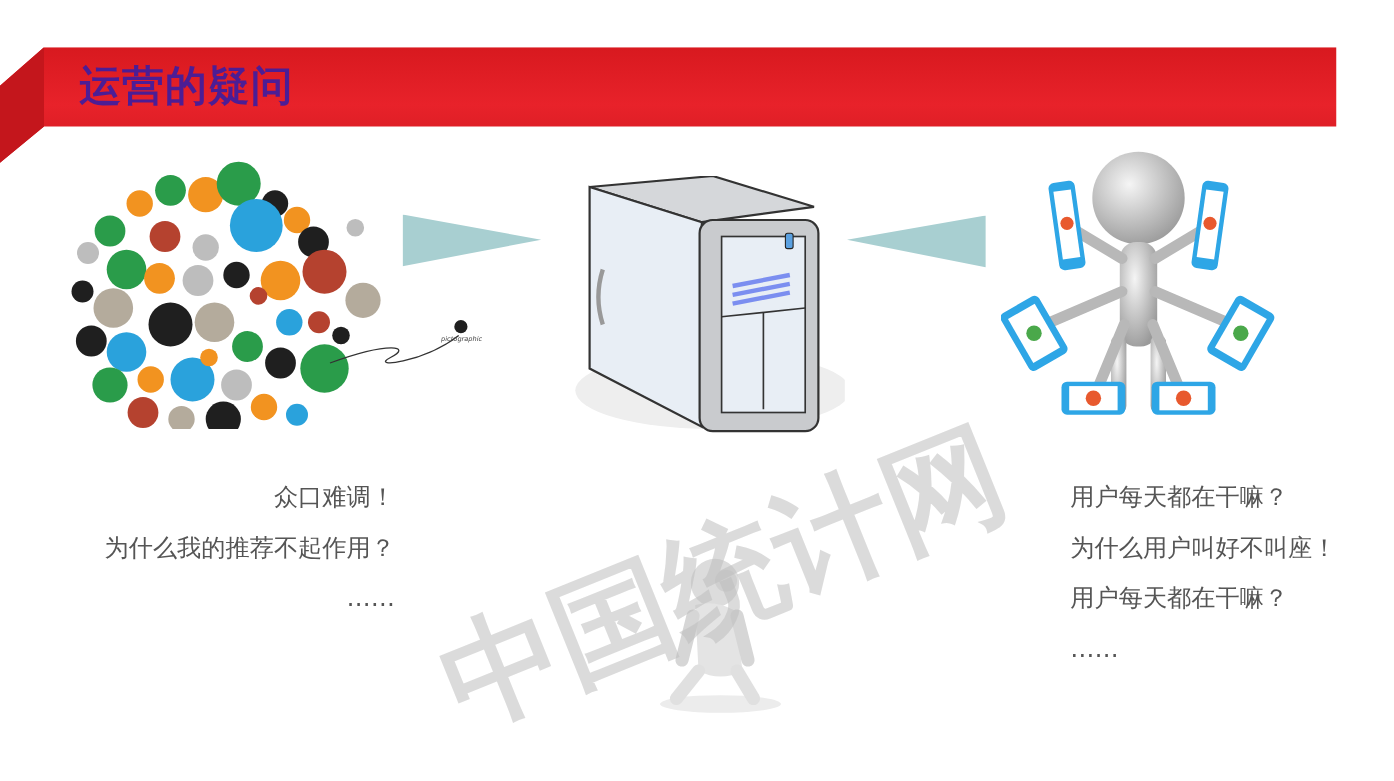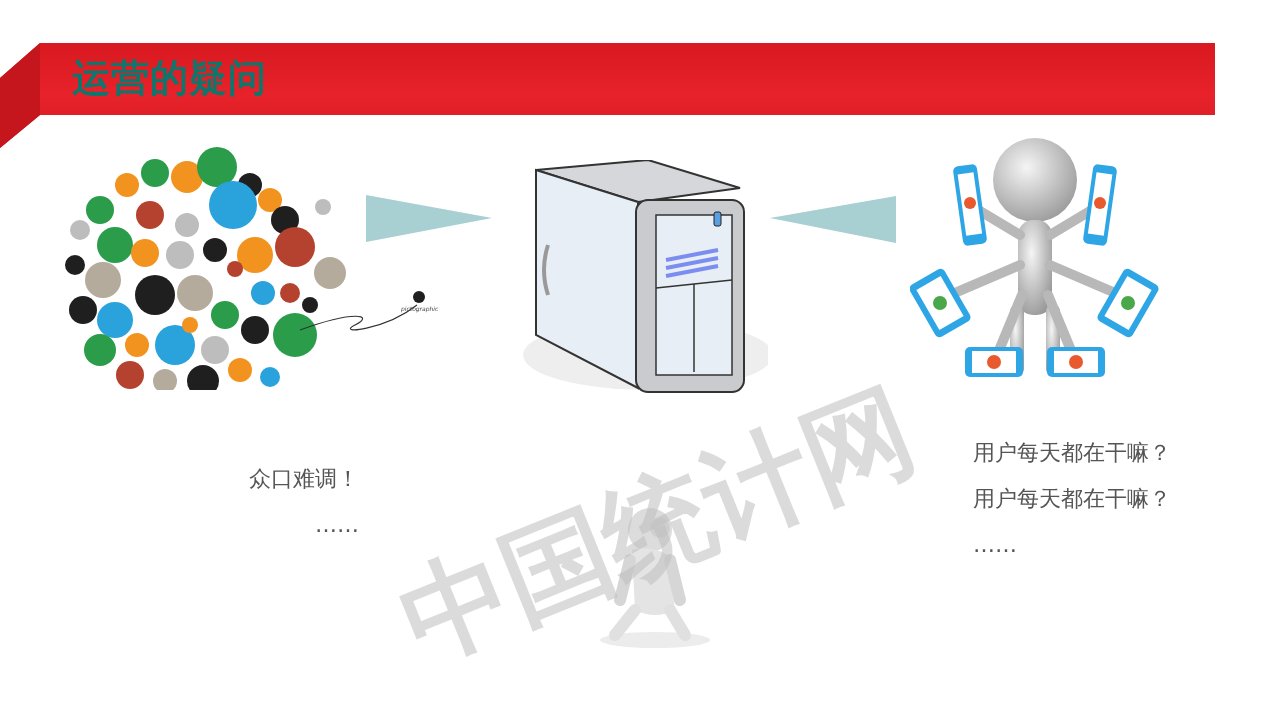--- a/index.html
+++ b/index.html
@@ -7,31 +7,31 @@
     width:1267px; height:710px; position:relative; overflow:hidden;
     background:#ffffff;
     font-family: "DejaVu Sans", "Liberation Sans", sans-serif;
   }
   .banner {
     position:absolute; left:0; top:43px; width:1215px; height:72px;
   }
   .banner svg { position:absolute; left:0; top:0; }
   .title {
     position:absolute; left:72px; top:50px; height:56px;
-    color:#0f766e; font-size:38px; font-weight:bold; line-height:56px;
+    color:#4c1d95; font-size:38px; font-weight:bold; line-height:56px;
     letter-spacing:1px;
     font-family: "DejaVu Sans", sans-serif;
   }
   .abs { position:absolute; }
   .text-block {
     position:absolute; font-size:22px; color:#555555; line-height:46px;
     font-family: "DejaVu Sans", sans-serif;
   }
   .text-block div { white-space:nowrap; }
-  .left-text { right:908px; top:456px; text-align:right; }
+  .left-text { right:908px; top:430px; text-align:right; }
   .right-text { left:973px; top:430px; text-align:left; }
   .watermark {
     position:absolute; left:360px; top:390px;
     font-size:108px; font-weight:bold; color:rgba(190,190,190,0.55);
     transform:rotate(-22deg); transform-origin:left top;
     white-space:nowrap; top:560px; left:380px;
     font-family: "DejaVu Sans", sans-serif;
     pointer-events:none;
   }
 </style>
@@ -181,25 +181,27 @@
     <g>
       <rect x="137" y="212" width="58" height="30" rx="5" fill="#2ea6e6"></rect>
       <rect x="144" y="216" width="44" height="22" fill="#fff"></rect>
       <circle cx="166" cy="227" r="7" fill="#e8592e"></circle>
     </g>
   </svg>
 </div>
 
 <div class="text-block left-text">
   <div>众口难调！</div>
+  <div>为什么我的推荐不起作用？</div>
   <div>……</div>
 </div>
 
 <div class="text-block right-text">
   <div>用户每天都在干嘛？</div>
+  <div>为什么用户叫好不叫座！</div>
   <div>用户每天都在干嘛？</div>
   <div>……</div>
 </div>
 
 <div class="abs" style="left:590px; top:500px; width:130px; height:150px;">
   <svg width="130" height="150" viewBox="0 0 130 150">
     <ellipse cx="65" cy="140" rx="55" ry="8" fill="#ececec"></ellipse>
     <circle cx="60" cy="30" r="22" fill="#dcdcdc"></circle>
     <path d="M42 50 Q60 45 78 55 L85 110 Q65 120 45 110 Z" fill="#e4e4e4"></path>
     <path d="M40 60 L30 100" stroke="#d6d6d6" stroke-width="12" stroke-linecap="round"></path>

